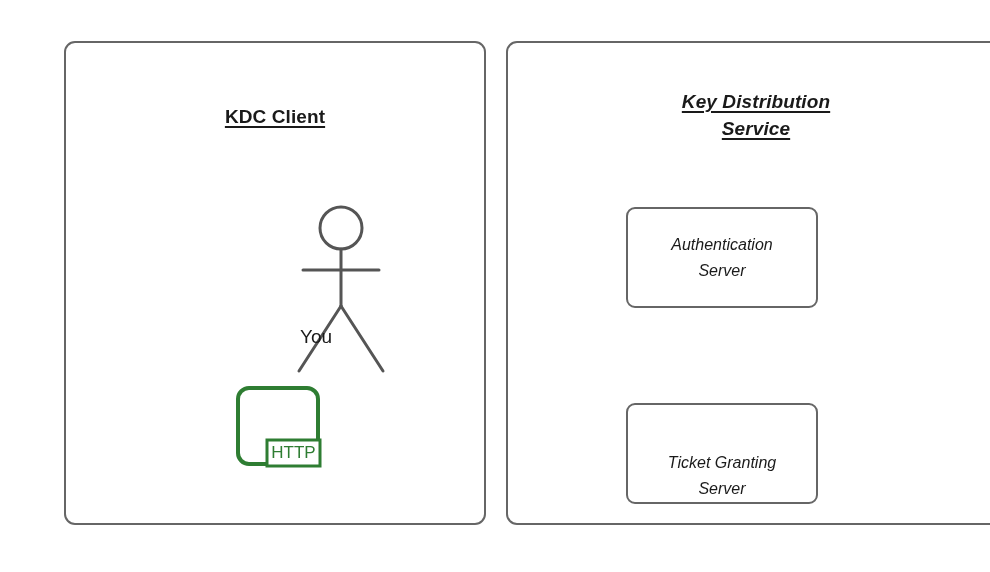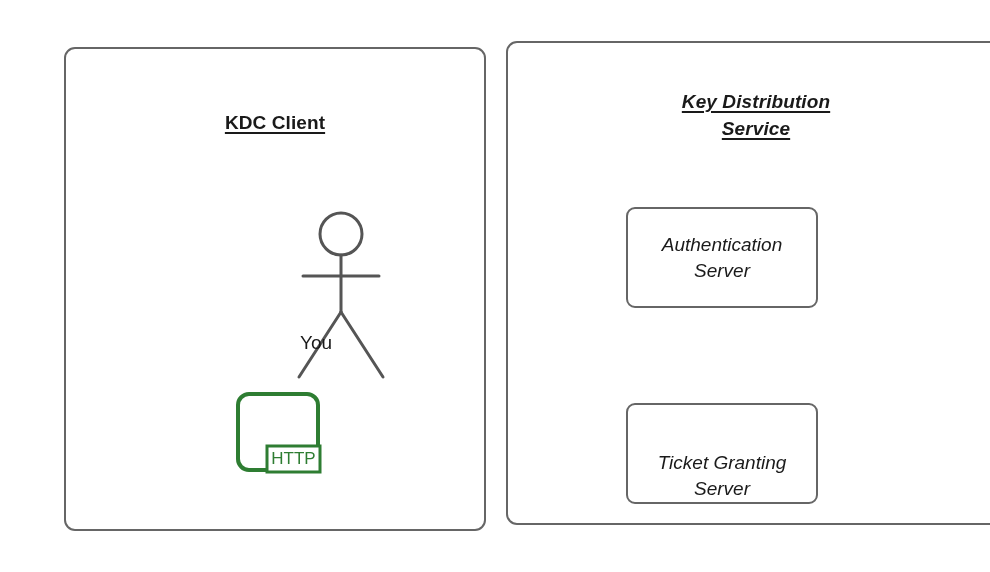--- a/index.html
+++ b/index.html
@@ -19,21 +19,21 @@
   
   .panel {
     position: absolute;
     box-sizing: border-box;
     background: #ffffff;
     border: 2px solid #666666;
     border-radius: 11px;
   }
   #panel-client {
     left: 64px;
-    top: 47px;
+    top: 41px;
     width: 422px;
     height: 484px;
   }
   #panel-kdc {
     left: 506px;
     top: 41px;
     width: 500px;
     height: 484px;
     font-style: italic;
   }
@@ -106,21 +106,21 @@
     height: 101px;
     background: #ffffff;
     border: 2px solid #666666;
     border-radius: 9px;
     display: flex;
     align-items: center;
     justify-content: center;
   }
   .server-box-label {
     text-align: center;
-    font-size: 19px;
+    font-size: 16px;
     line-height: 26px;
     color: #1a1a1a;
     white-space: pre-line;
   }
   #server-box-auth { top: 164px; }
   #server-box-tgs  { top: 360px; align-items: flex-end; }
 </style>
 </head>
 <body>
 

